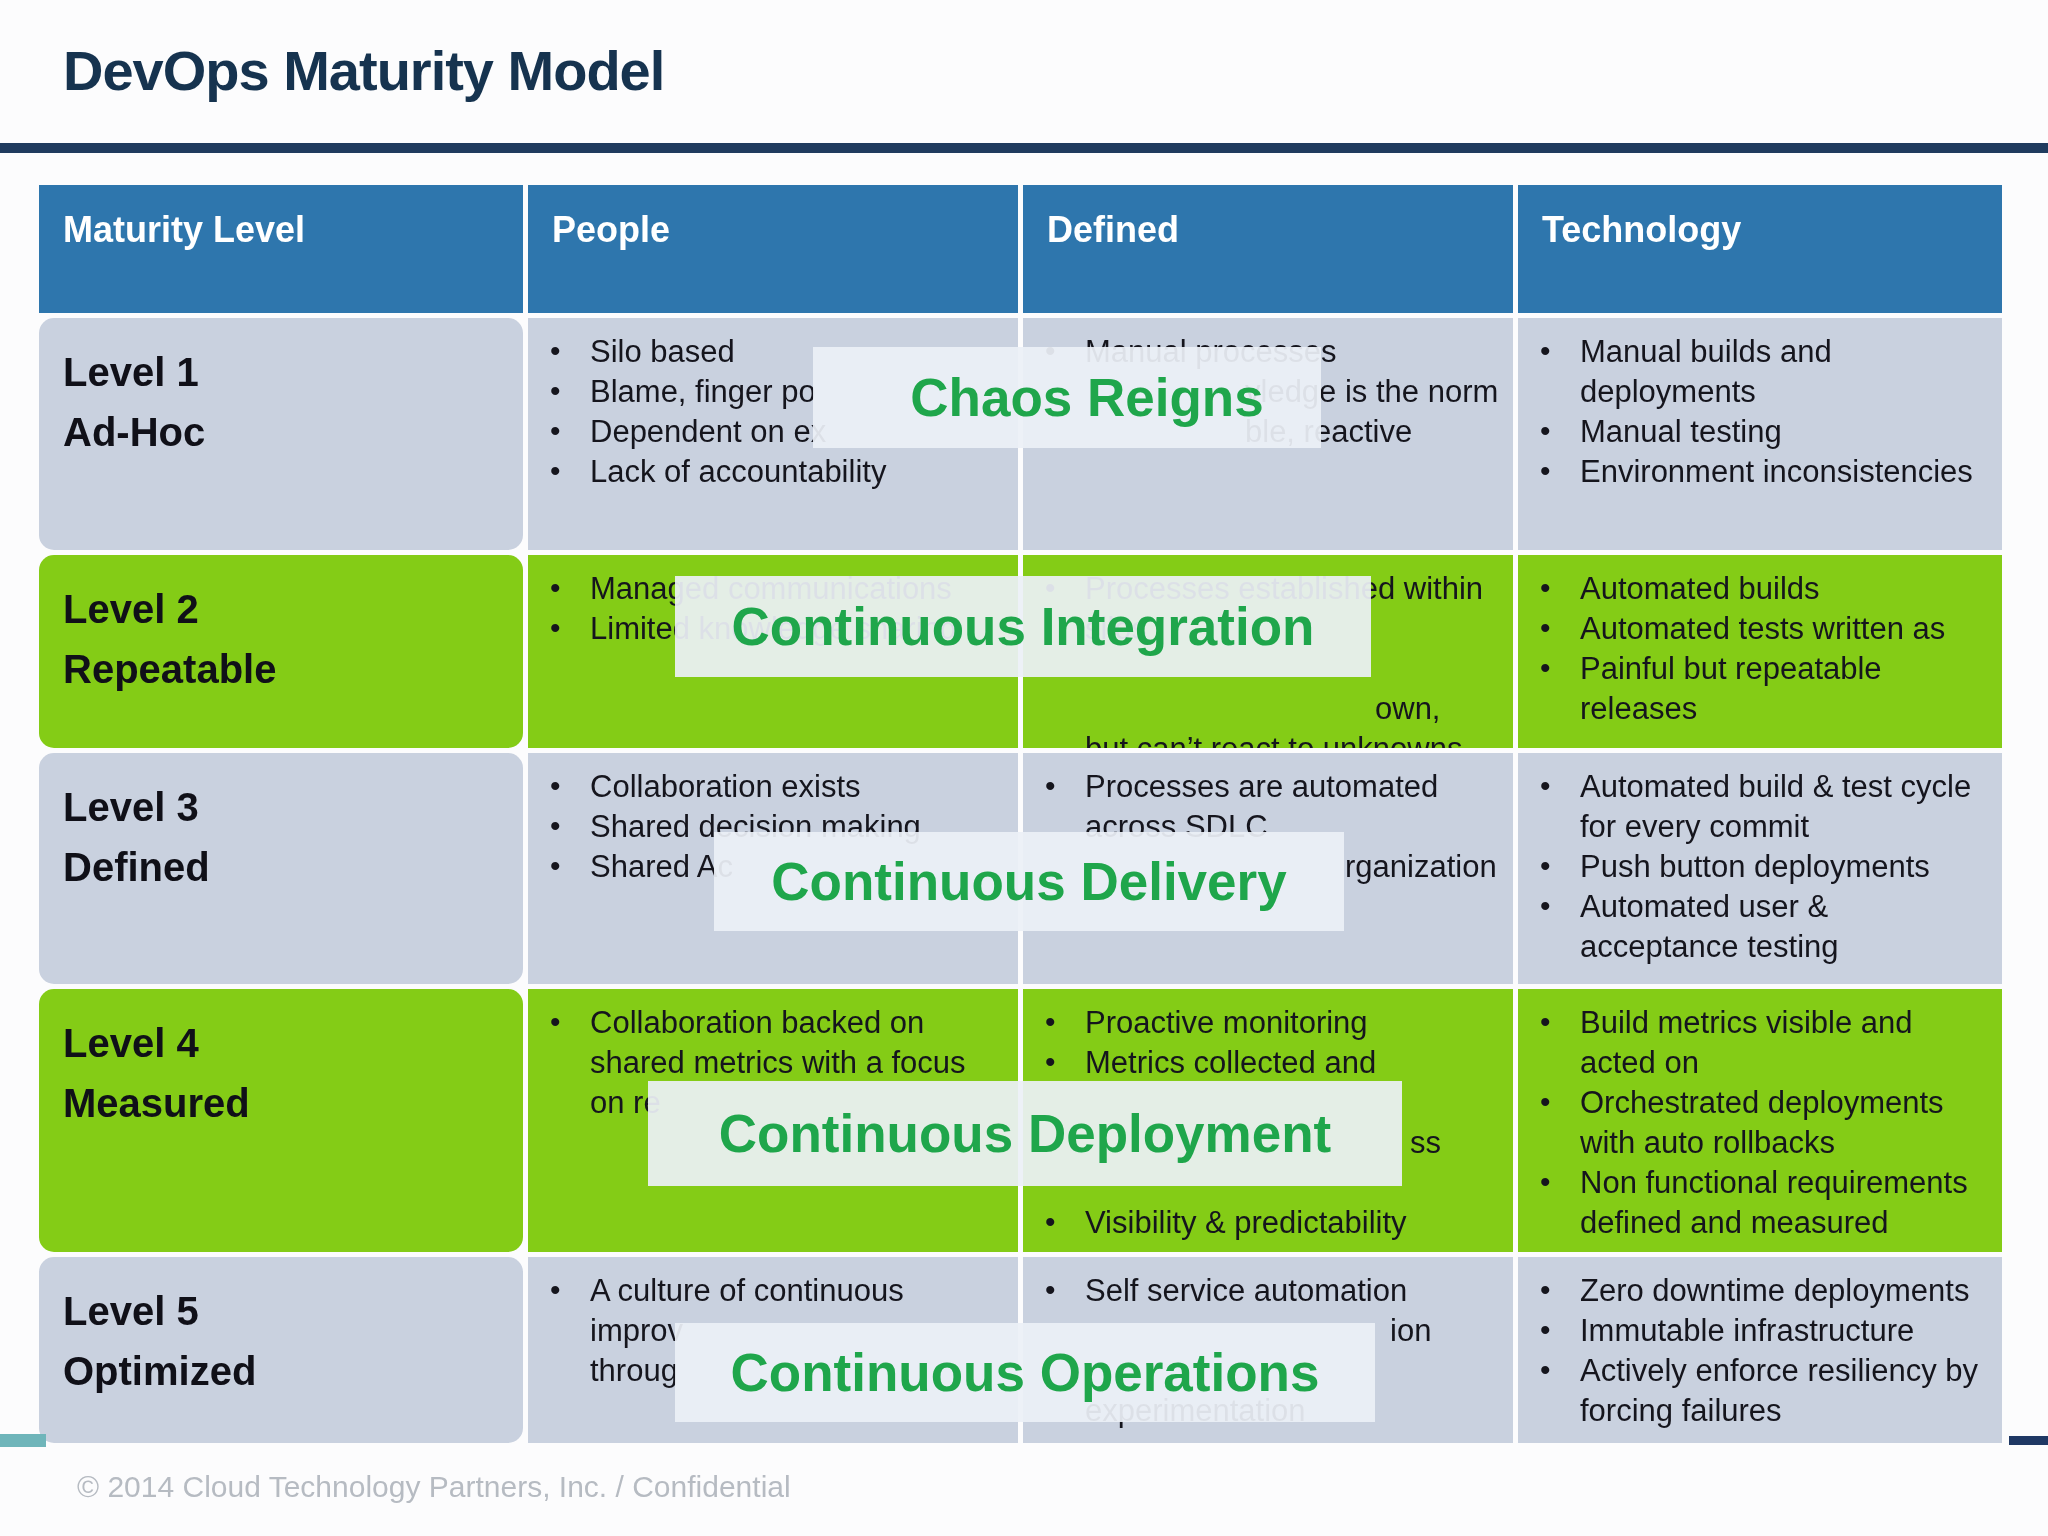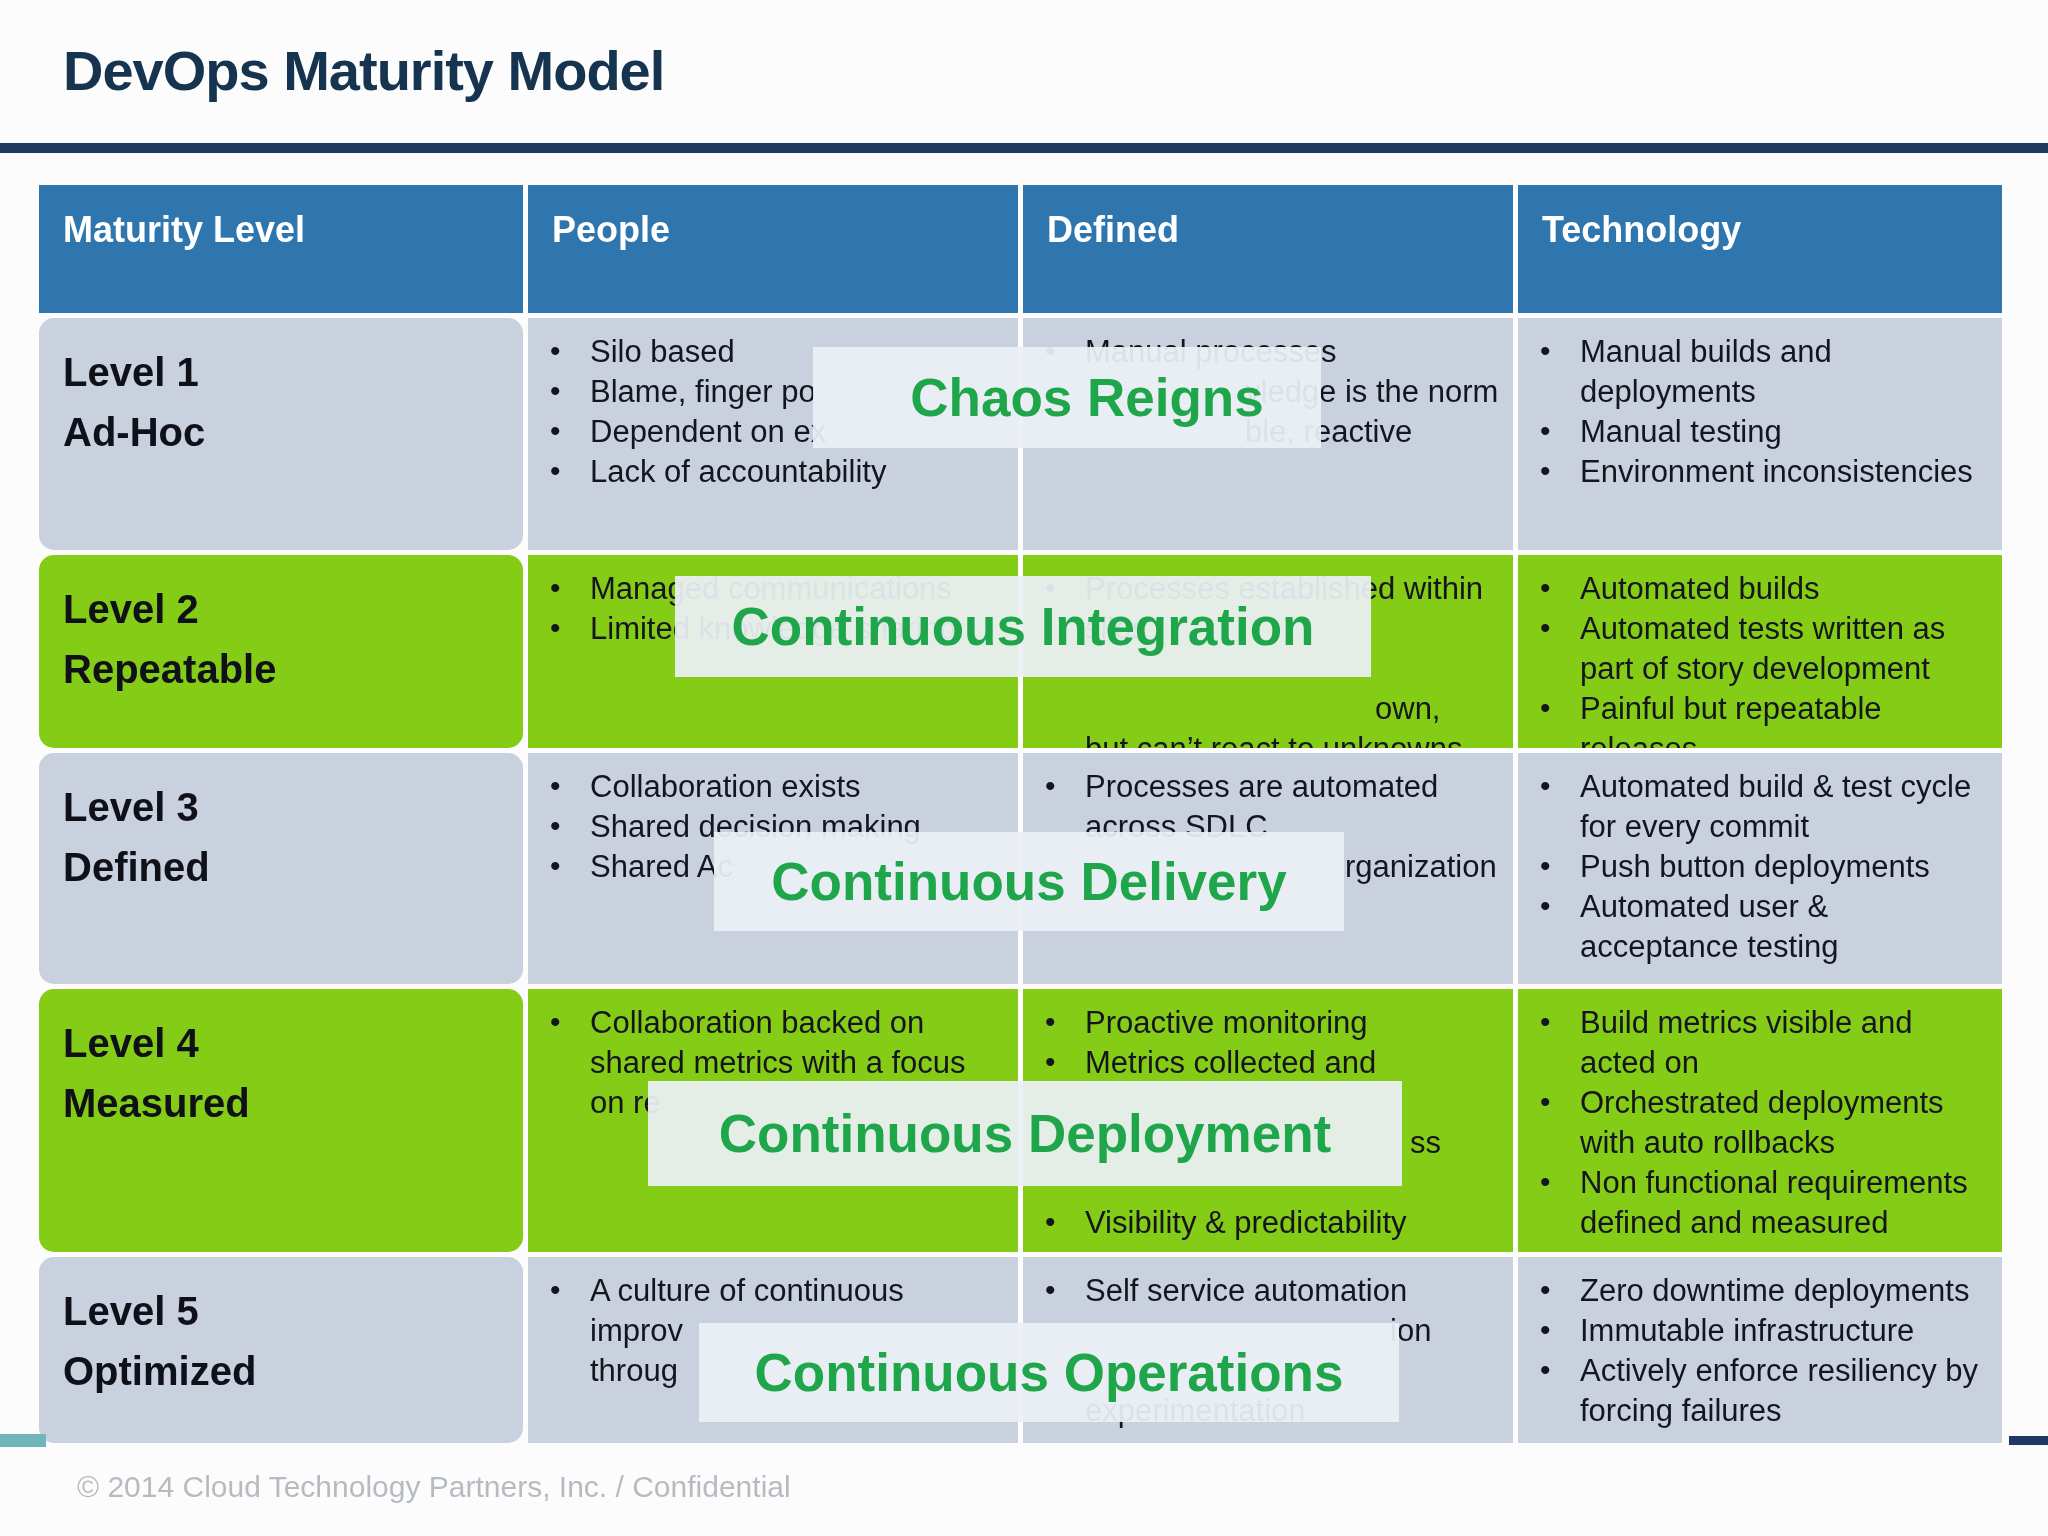--- a/index.html
+++ b/index.html
@@ -45,21 +45,21 @@
   }
   .overlay{
     position:absolute;z-index:5;display:flex;align-items:center;justify-content:center;
     background:rgba(236,240,246,0.93);
     color:#1fa64b;font-weight:bold;font-size:53px;white-space:nowrap;
   }
   #ov-0{left:813px;top:347px;width:468px;height:101px;padding-left:40px;}
   #ov-1{left:675px;top:576px;width:696px;height:101px;}
   #ov-2{left:714px;top:832px;width:630px;height:99px;}
   #ov-3{left:648px;top:1081px;width:754px;height:105px;}
-  #ov-4{left:675px;top:1323px;width:700px;height:99px;margin-left:24px;}
+  #ov-4{left:675px;top:1323px;width:700px;height:99px;}
   .footer-text{
     position:absolute;left:77px;top:1470px;z-index:3;
     font-size:30px;color:#b6bbc2;
   }
   .page-number{
     position:absolute;left:1896px;top:1404px;z-index:1;
     font-size:40px;color:#8f969e;
   }
   .accent-teal{
     position:absolute;left:0;top:1434px;width:46px;height:13px;background:#6fb5ba;z-index:4;
@@ -111,21 +111,20 @@
     <div class="cell content row-light">
       <div class="line b">Processes established within</div>
       <div class="line">silos</div>
       <div class="line"></div>
       <div class="line" style="margin-left: 290px;">own,</div>
       <div class="line">but can’t react to unknowns</div>
     </div>
     <div class="cell content row-light">
       <div class="line b">Automated builds</div>
       <div class="line b">Automated tests written as</div>
-      <div class="line">part of story development</div>
       <div class="line b">Painful but repeatable</div>
       <div class="line">releases</div>
     </div>
     <div class="cell level row-dark">
       <div class="lvl-line">Level 3</div>
       <div class="lvl-line">Defined</div>
     </div>
     <div class="cell content row-dark">
       <div class="line b">Collaboration exists</div>
       <div class="line b">Shared decision making</div>

